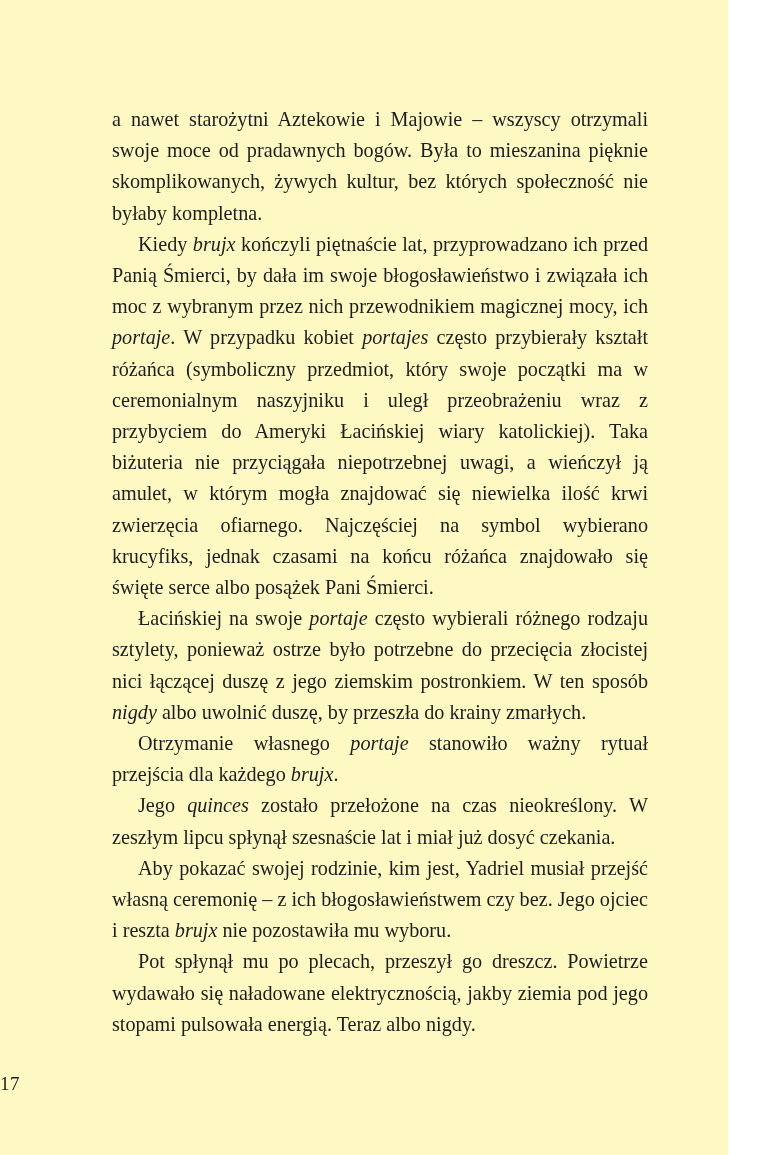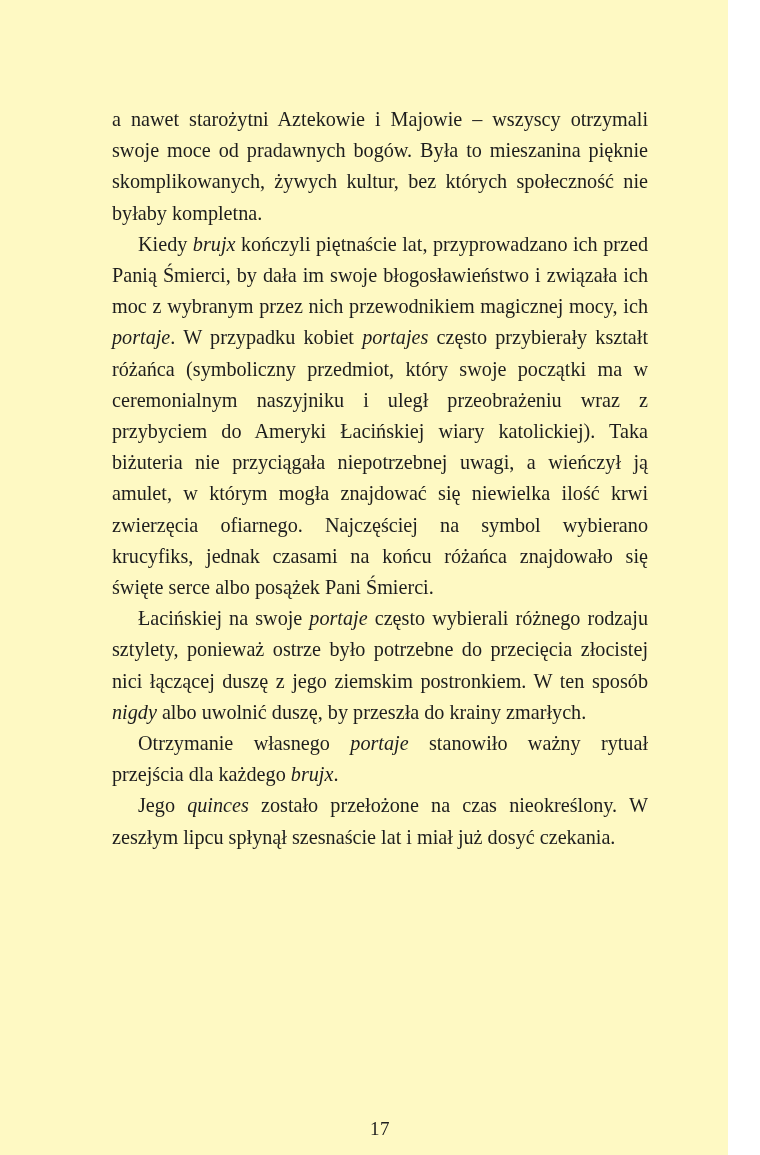--- a/index.html
+++ b/index.html
@@ -45,37 +45,39 @@
   }
   .para:last-child {
     text-align: justify;
   }
   
   .para i, .para em {
   }
   .folio {
     position: absolute;
     left: 0;
-    top: 1118px;
+    top: 1073px;
     width: 760px;
-    text-align: center;
+    text-align: left;
     font-size: 19px;
     line-height: 22px;
     color: #1d1d1d;
     letter-spacing: 0.4px;
   }
 </style>
 </head>
 <body>
 
 <div class="page">
 
   <div class="text-block">
       <p class="para no-indent"><span>a nawet starożytni Aztekowie i Majowie – wszyscy otrzymali swoje moce od pradawnych bogów. Była to mieszanina pięknie skomplikowanych, żywych kultur, bez których społeczność nie byłaby kompletna.</span></p>
       <p class="para"><span>Kiedy </span><em>brujx</em><span> kończyli piętnaście lat, przyprowadzano ich przed Panią Śmierci, by dała im swoje błogosławieństwo i związała ich moc z wybranym przez nich przewodnikiem magicznej mocy, ich </span><em>portaje</em><span>. W przypadku kobiet </span><em>portajes</em><span> często przybierały kształt różańca (symboliczny przedmiot, który swoje początki ma w ceremonialnym naszyjniku i uległ przeobrażeniu wraz z przybyciem do Ameryki Łacińskiej wiary katolickiej). Taka biżuteria nie przyciągała niepotrzebnej uwagi, a wieńczył ją amulet, w którym mogła znajdować się niewielka ilość krwi zwierzęcia ofiarnego. Najczęściej na symbol wybierano krucyfiks, jednak czasami na końcu różańca znajdowało się święte serce albo posążek Pani Śmierci.</span></p>
       <p class="para"><span>Łacińskiej na swoje </span><em>portaje</em><span> często wybierali różnego rodzaju sztylety, ponieważ ostrze było potrzebne do przecięcia złocistej nici łączącej duszę z jego ziemskim postronkiem. W ten sposób </span><em>nigdy</em><span> albo uwolnić duszę, by przeszła do krainy zmarłych.</span></p>
       <p class="para"><span>Otrzymanie własnego </span><em>portaje</em><span> stanowiło ważny rytuał przejścia dla każdego </span><em>brujx</em><span>.</span></p>
       <p class="para"><span>Jego </span><em>quinces</em><span> zostało przełożone na czas nieokreślony. W zeszłym lipcu spłynął szesnaście lat i miał już dosyć czekania.</span></p>
+      <p class="para"><span>Aby pokazać swojej rodzinie, kim jest, Yadriel musiał przejść własną ceremonię – z ich błogosławieństwem czy bez. Jego ojciec i reszta </span><em>brujx</em><span> nie pozostawiła mu wyboru.</span></p>
+      <p class="para"><span>Pot spłynął mu po plecach, przeszył go dreszcz. Powietrze wydawało się naładowane elektrycznością, jakby ziemia pod jego stopami pulsowała energią. Teraz albo nigdy.</span></p>
     </div>
 
   <div class="folio">17</div>
 
 </div>
 
 </body></html>

